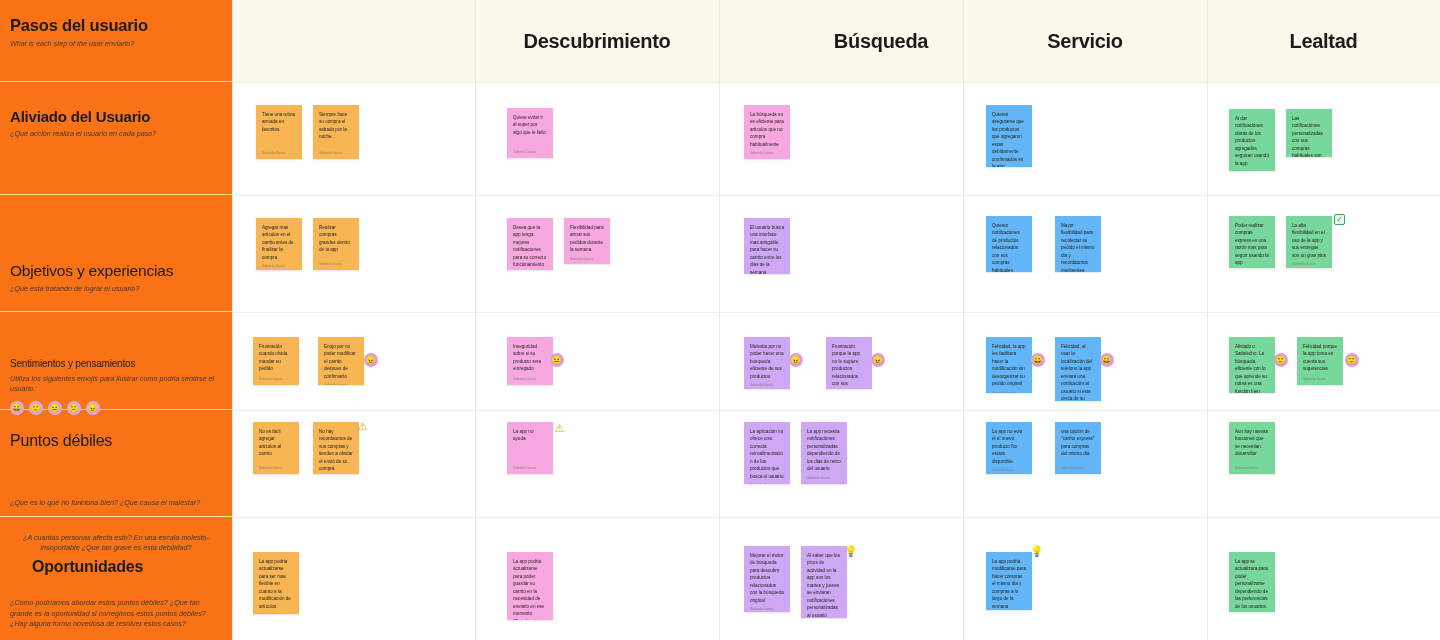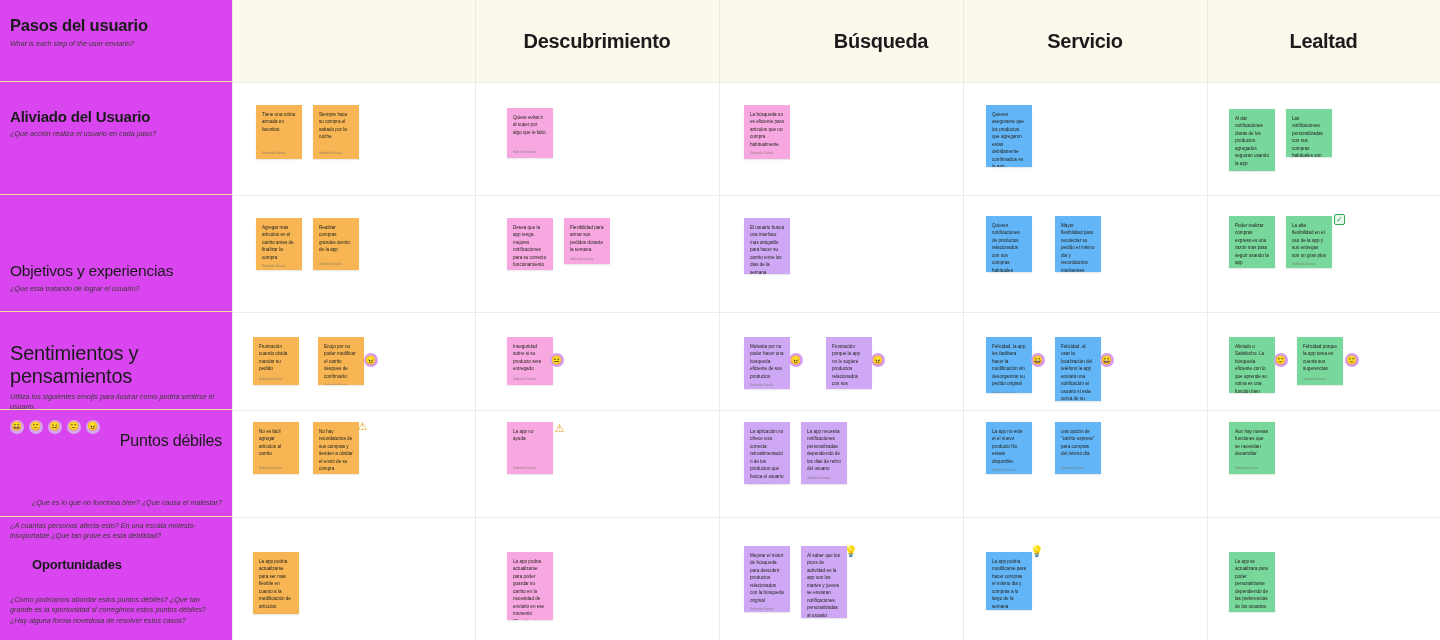--- a/index.html
+++ b/index.html
@@ -26,21 +26,21 @@
     background: #eeece6; z-index: 2;
   }
   .head-band {
     position: absolute; left: 232px; top: 0; width: 1208px; height: 82px;
     background: #fdf8ec; z-index: 0;
   }
 
   
   .sidebar {
     position: absolute; left: 0; top: 0; width: 232px; height: 640px;
-    background: #d946ef; z-index: 3;
+    background: #f97316; z-index: 3;
   }
   .side-row {
     position: absolute; left: 0; width: 232px;
     padding: 0 10px;
     border-bottom: 1px solid #f7dd93;
   }
   .side-title {
     font-weight: bold;
     color: #1b1b1b;
     letter-spacing: -0.2px;
@@ -161,39 +161,39 @@
       <div class="side-title t-md">Aliviado del Usuario</div>
       <div class="side-sub">¿Que acción realiza el usuario en cada paso?</div>
     </div>
 
     <div class="side-row" style="top:195px; height:117px; padding-top:31px;">
       <div class="side-title t-rg" style="font-size:15.5px;margin-top:36px;">Objetivos y experiencias</div>
       <div class="side-sub">¿Que esta tratando de lograr el usuario?</div>
     </div>
 
     <div class="side-row" style="top:312px; height:98px; padding-top:30px;">
-      <div class="side-title t-rg" style="font-size:20px;">Sentimientos y pensamientos</div>
+      <div class="side-title t-rg" style="font-size:10px;margin-top:16px;">Sentimientos y pensamientos</div>
       <div class="side-sub">Utiliza los siguientes emojis para ilustrar como podria sentirse el usuario.</div>
       <div class="emoji-legend">
         <div class="emoji-chip">😀</div>
         <div class="emoji-chip">🙂</div>
         <div class="emoji-chip">😐</div>
         <div class="emoji-chip">🙁</div>
         <div class="emoji-chip">😠</div>
       </div>
     </div>
 
-    <div class="side-row" style="top:410px; height:107px; padding-top:22px;text-align:right;">
+    <div class="side-row" style="top:410px; height:107px; padding-top:22px;">
       <div class="side-title t-rg" style="font-size:16px;">Puntos débiles</div>
       <div class="side-sub" style="margin-top:48px;">¿Que es lo que no funciona bien? ¿Que causa el malestar?</div>
     </div>
 
     <div class="side-row" style="top:517px; height:123px; padding-top:4px; border-bottom:none;">
-      <div class="side-sub" style="margin-top:0;">¿A cuantas personas afecta esto? En una escala molesto-insoportable ¿Que tan grave es esta debilidad?</div>
-      <div class="side-title" style="font-size:13px; margin-top:16px; padding-left:22px;">Oportunidades</div>
+      <div class="side-sub" style="margin-top:12px;text-align:center;">¿A cuantas personas afecta esto? En una escala molesto-insoportable ¿Que tan grave es esta debilidad?</div>
+      <div class="side-title" style="font-size:16px; margin-top:4px; padding-left:22px;">Oportunidades</div>
       <div class="side-sub" style="margin-top:22px;">¿Como podríamos abordar estos puntos débiles? ¿Que tan grande es la oportunidad si corregimos estos puntos débiles? ¿Hay alguna forma novedosa de resolver estos casos?</div>
     </div>
   </div>
 
   <div class="col-head" style="left:475px;  width:244px;">
     <span>Descubrimiento</span>
   </div>
   <div class="col-head" style="left:719px;  width:244px;margin-left:40px;">
     <span>Búsqueda</span>
   </div>

